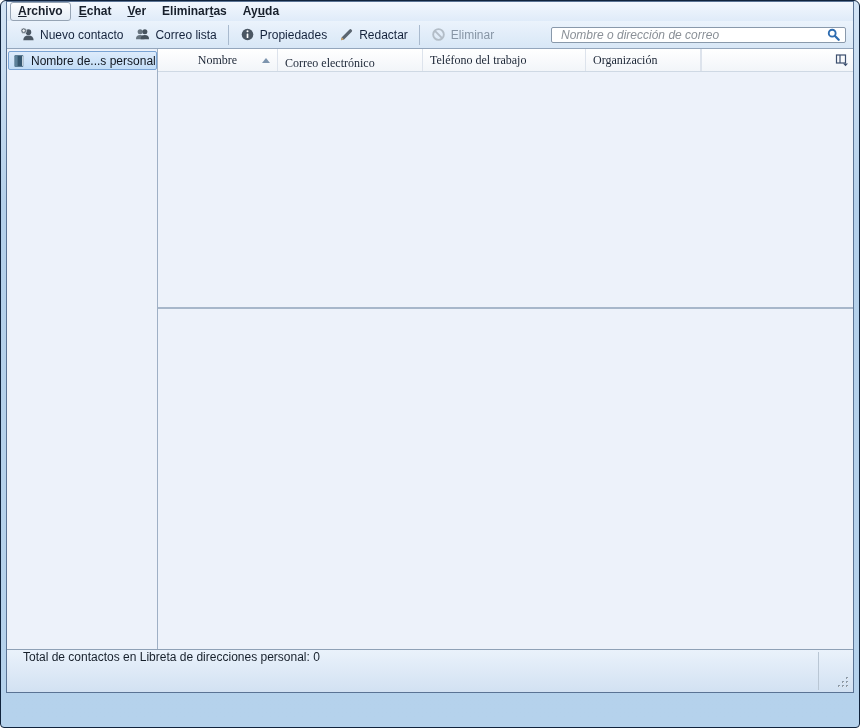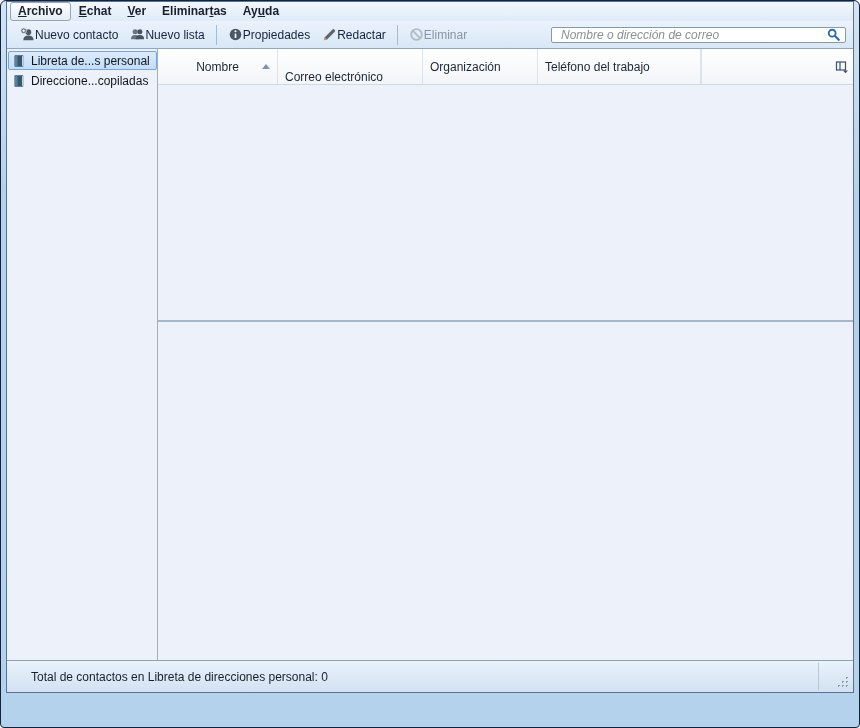--- a/index.html
+++ b/index.html
@@ -45,53 +45,53 @@
   }
 
   
   .menubar { height:19px; flex:none; background:linear-gradient(180deg,#f2f7fd,#dfebf9); display:flex; align-items:center; padding-left:3px; }
   .menu-item { padding:1px 7px 2px 7px; color:#18202c; border:1px solid transparent; border-radius:3px;font-weight:bold; }
   .menu-item.active { border:1px solid #96a4b4; background:linear-gradient(180deg,#ffffff,#e4edf6); }
   .accesskey { text-decoration:underline; }
 
   
   .toolbar { height:28px; flex:none; background:linear-gradient(180deg,#ebf3fc,#d8e7f6); border-bottom:1px solid #94a6bc; display:flex; align-items:center; padding:0 7px; }
-  .tb-button { display:flex; align-items:center; padding:3px 6px; border-radius:2px; color:#15233c; white-space:nowrap; }
+  .tb-button { display:flex; align-items:center; gap:5px; padding:3px 6px; border-radius:2px; color:#15233c; white-space:nowrap; }
   .tb-button.disabled { color:#8795a5; }
   .tb-sep { width:1px; height:20px; background:#a9bace; margin:0 5px; flex:none; }
   .tb-icon { width:15px; height:15px; flex:none; display:block; }
 
   .search-box { margin-left:auto; width:295px; height:16px; background:#fff; border:1px solid #8999ab; border-radius:2px; display:flex; align-items:center; padding:0 5px 0 7px; }
   .search-box input { border:none; outline:none; flex:1; min-width:0; background:transparent; font:italic 12px "Liberation Sans", sans-serif; color:#333; }
   .search-box input::placeholder { color:#8a9097; font-style:italic; opacity:1; }
   .search-icon { width:13px; height:13px; flex:none; }
 
   
   .main { flex:1; display:flex; min-height:0; }
   .sidebar { width:151px; flex:none; border-right:1px solid #9fb0c5; padding-top:2px; background:#edf2fa; }
   .sb-item { display:flex; align-items:center; gap:5px; height:19px; margin:0 0 1px 1px; padding:0 2px 0 3px; border:1px solid transparent; border-radius:2px; color:#10161f; white-space:nowrap; overflow:hidden; }
   .sb-item.selected { background:linear-gradient(180deg,#ddebfb,#c2ddf7); border:1px solid #7aa4d4; }
   .sb-icon { width:14px; height:14px; flex:none; }
 
   .rightpane { flex:1; display:flex; flex-direction:column; min-width:0; background:#edf2fa; }
-  .theader { height:36px; flex:none; display:flex; background:linear-gradient(180deg,#ffffff,#f2f5f9); border-bottom:1px solid #cfd9e4; }
+  .theader { height:23px; flex:none; display:flex; background:linear-gradient(180deg,#ffffff,#f2f5f9); border-bottom:1px solid #cfd9e4;font-family:Liberation Serif, serif; }
   .th { height:100%; display:flex; align-items:center; padding:0 7px; border-right:1px solid #dde3ec; color:#1c2636; white-space:nowrap; overflow:hidden; }
   .th-nombre { width:120px; justify-content:center; position:relative; }
   .th-correo { width:145px;align-items:flex-end; }
   .th-chat   { width:139px; }
   .th-org    { width:115px; }
   .th-tel    { width:163px; }
   .th-picker { flex:1; border-right:none; justify-content:flex-end; padding:0 4px; border-left:1px solid #dde3ec; }
   .sort-arrow { position:absolute; right:7px; width:0; height:0; border-left:4px solid transparent; border-right:4px solid transparent; border-bottom:5px solid #7d94ae; }
 
   .listpane { height:237px; flex:none; border-bottom:2px solid #a7b7ca; background:#edf2fa; }
   .previewpane { flex:1; background:#edf2fa; }
 
   
-  .statusbar { height:32px; flex:none; border-top:1px solid #8fa1b6; background:linear-gradient(180deg,#eaf2fb,#d2e1f2); display:flex; align-items:center; padding-left:24px; color:#17202b; position:relative; }
+  .statusbar { height:43px; flex:none; border-top:1px solid #8fa1b6; background:linear-gradient(180deg,#eaf2fb,#d2e1f2); display:flex; padding-left:16px; color:#17202b; position:relative; }
   .status-sep { position:absolute; right:34px; top:2px; bottom:2px; width:1px; background:#b9c6d4; }
   .resize-grip { position:absolute; right:3px; bottom:3px; width:13px; height:13px; }
 </style>
 </head>
 <body>
 
 <div class="window">
 
 
   <div class="content">
@@ -114,21 +114,21 @@
         </svg>
         <span>Nuevo contacto</span>
       </div>
       <div class="tb-button">
         <svg class="tb-icon" viewBox="0 0 16 16">
           <circle cx="5.5" cy="5" r="2.7" fill="#67747f"></circle>
           <path d="M1 13 Q1 8.5 5.5 8.5 Q10 8.5 10 13 Z" fill="#67747f"></path>
           <circle cx="10.5" cy="5" r="2.7" fill="#46525d"></circle>
           <path d="M6 13 Q6 8.5 10.5 8.5 Q15 8.5 15 13 Z" fill="#46525d"></path>
         </svg>
-        <span>Nuevo lista</span>
+        <span>Correo lista</span>
       </div>
       <div class="tb-sep"></div>
       <div class="tb-button">
         <svg class="tb-icon" viewBox="0 0 16 16">
           <circle cx="8" cy="8" r="6.2" fill="#4b5763"></circle>
           <rect x="7.1" y="6.8" width="1.8" height="5" rx="0.6" fill="#fff"></rect>
           <circle cx="8" cy="4.6" r="1.1" fill="#fff"></circle>
         </svg>
         <span>Propiedades</span>
       </div>
@@ -158,46 +158,38 @@
 
     <div class="main">
 
       <div class="sidebar">
         <div class="sb-item selected">
           <svg class="sb-icon" viewBox="0 0 16 16">
             <rect x="3" y="1.5" width="10" height="13" rx="1" fill="#35576f"></rect>
             <rect x="3" y="1.5" width="3.4" height="13" fill="#5b8099"></rect>
             <rect x="11.6" y="2.4" width="1.4" height="11.2" fill="#dde8f0"></rect>
           </svg>
-          <span>Libreta de...s personal</span>
-        </div>
-        <div class="sb-item">
-          <svg class="sb-icon" viewBox="0 0 16 16">
-            <rect x="3" y="1.5" width="10" height="13" rx="1" fill="#35576f"></rect>
-            <rect x="3" y="1.5" width="3.4" height="13" fill="#5b8099"></rect>
-            <rect x="11.6" y="2.4" width="1.4" height="11.2" fill="#dde8f0"></rect>
-          </svg>
-          <span>Direccione...copiladas</span>
+          <span>Nombre de...s personal</span>
         </div>
       </div>
 
       <div class="rightpane">
         <div class="theader">
           <div class="th th-nombre">
             <span>Nombre</span>
             <span class="sort-arrow"></span>
           </div>
           <div class="th th-correo">
               <span>Correo electrónico</span>
             </div>
+          <div class="th th-tel">
+              <span>Teléfono del trabajo</span>
+            </div>
           <div class="th th-org">
               <span>Organización</span>
-            </div>
-          <div class="th th-tel">
-              <span>Teléfono del trabajo</span>
             </div>
           <div class="th th-picker">
             <svg width="14" height="14" viewBox="0 0 14 14">
               <rect x="1.5" y="2" width="9" height="8" fill="none" stroke="#3c4f6e" stroke-width="1.2"></rect>
               <path d="M5 2 L5 10" stroke="#3c4f6e" stroke-width="1.2"></path>
               <path d="M8 10.5 L13 10.5 L10.5 13.3 Z" fill="#3c4f6e"></path>
             </svg>
           </div>
         </div>
         <div class="listpane"></div>

